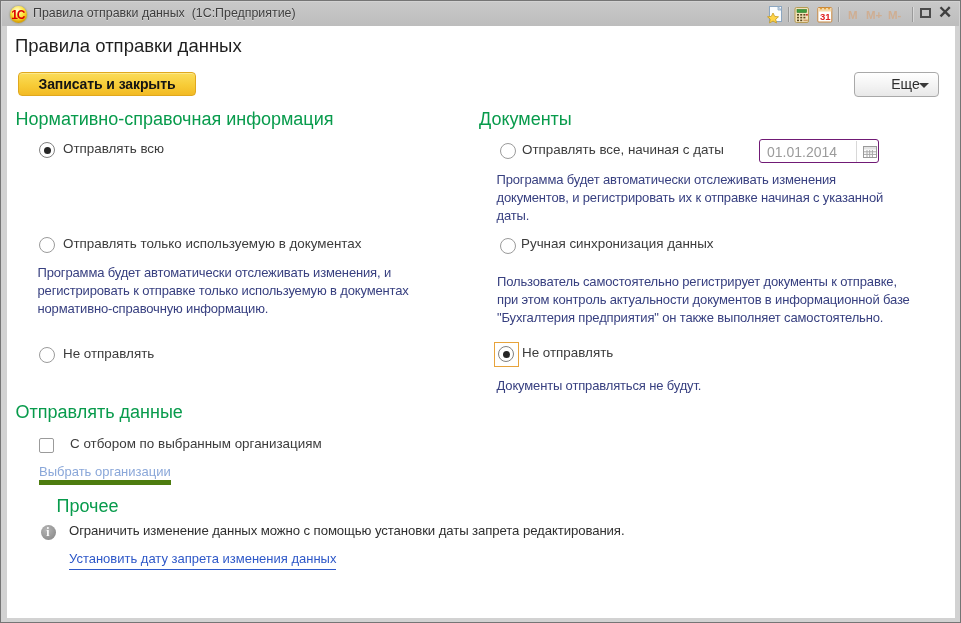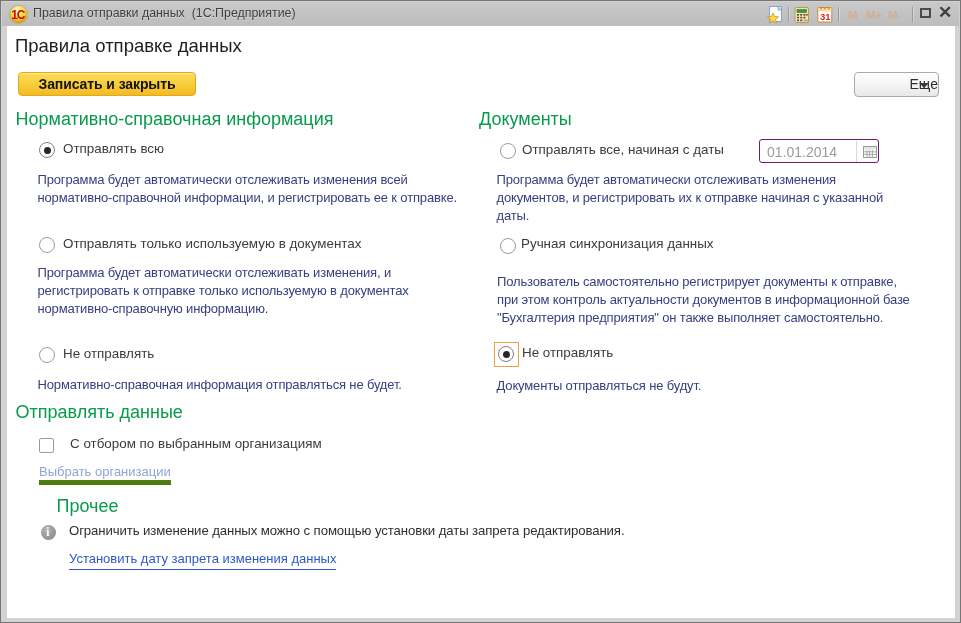--- a/index.html
+++ b/index.html
@@ -49,21 +49,21 @@
   background:linear-gradient(#FBDC5B, #F7CC37 55%, #F2BA24);
   box-shadow:inset 0 1px 0 #FCE98C;
   font-family:"Liberation Sans",sans-serif;
   font-size:14px; font-weight:bold; color:#141414; text-align:center; line-height:22px;
   letter-spacing:-0.1px;
 }
 #morebtn {
   position:absolute; left:853px; top:71px; width:85px; height:25px;
   border:1px solid #A9A9A9; border-radius:4px;
   background:linear-gradient(#FFFFFF, #F2F2F2 60%, #E8E8E8);
-  font-size:14px; color:#2E2E2E; line-height:23px; text-align:right;
+  font-size:14px; color:#2E2E2E; line-height:23px; text-align:center;
 }
 #morebtn .arr {
   position:absolute; left:64px; top:10px; width:0; height:0;
   border-left:5px solid transparent; border-right:5px solid transparent; border-top:5px solid #3A3A3A;
 }
 .checkbox { position:absolute; width:15px; height:15px; border:1px solid #9B9B9B; border-radius:2px; background:#fff; }
 .linkdis { font-size:13px; color:#8AA7D9; text-decoration:none; border-bottom:5px solid #4d7c0f; padding-bottom:1px; }
 .link { font-size:13px; color:#2E58C8; text-decoration:none; border-bottom:1px solid #2E58C8; padding-bottom:3px; }
 #datefield {
   position:absolute; left:758px; top:138px; width:120px; height:24px;
@@ -120,36 +120,34 @@
     <div class="sep" style="left:836px;"></div>
     <div class="mbtn" style="left:846px;">M</div>
     <div class="mbtn" style="left:864px;">M+</div>
     <div class="mbtn" style="left:886px;">M-</div>
     <div class="sep" style="left:910px;"></div>
     <div id="maxbtn"></div>
     <div id="closebtn">✕</div>
   </div>
   <div id="content"></div>
 
-  <h1 class="title abs" style="left:14px; top:34px;">Правила отправке данных</h1>
+  <h1 class="title abs" style="left:14px; top:34px;">Правила отправки данных</h1>
   <div id="savebtn">Записать и закрыть</div>
   <div id="morebtn"><span style="margin-left:18px;">Еще</span><span class="arr"></span></div>
 
   <div class="green abs" style="left:14.5px; top:108px;">Нормативно-справочная информация</div>
   <div class="radio sel" style="left:38px; top:141px;"></div>
   <div class="label abs" style="left:62px; top:139.5px;">Отправлять всю</div>
-  <div class="para abs" style="left:36.5px; top:170px;">Программа будет автоматически отслеживать изменения всей<br>нормативно-справочной информации, и регистрировать ее к отправке.</div>
 
   <div class="radio" style="left:38px; top:236px;"></div>
   <div class="label abs" style="left:62px; top:234.5px;">Отправлять только используемую в документах</div>
   <div class="para abs" style="left:36.5px; top:263px;">Программа будет автоматически отслеживать изменения, и<br>регистрировать к отправке только используемую в документах<br>нормативно-справочную информацию.</div>
 
   <div class="radio" style="left:38px; top:346px;"></div>
   <div class="label abs" style="left:62px; top:344.5px;">Не отправлять</div>
-  <div class="para abs" style="left:36.5px; top:375px;">Нормативно-справочная информация отправляться не будет.</div>
 
   <div class="green abs" style="left:14.5px; top:401px;">Отправлять данные</div>
   <div class="checkbox" style="left:38px; top:437px;"></div>
   <div class="label abs" style="left:69px; top:435px;">С отбором по выбранным организациям</div>
   <div class="linkdis abs" style="left:38px; top:463px;">Выбрать организации</div>
 
   <div class="green abs" style="left:14.5px; top:495px;padding-left:41px;">Прочее</div>
   <div id="infoicon"></div>
   <div class="label abs" style="left:68px; top:521.5px; color:#2F2F2F; font-size:13.2px; letter-spacing:-0.1px;">Ограничить изменение данных можно с помощью установки даты запрета редактирования.</div>
   <div class="link abs" style="left:68px; top:550px;">Установить дату запрета изменения данных</div>

